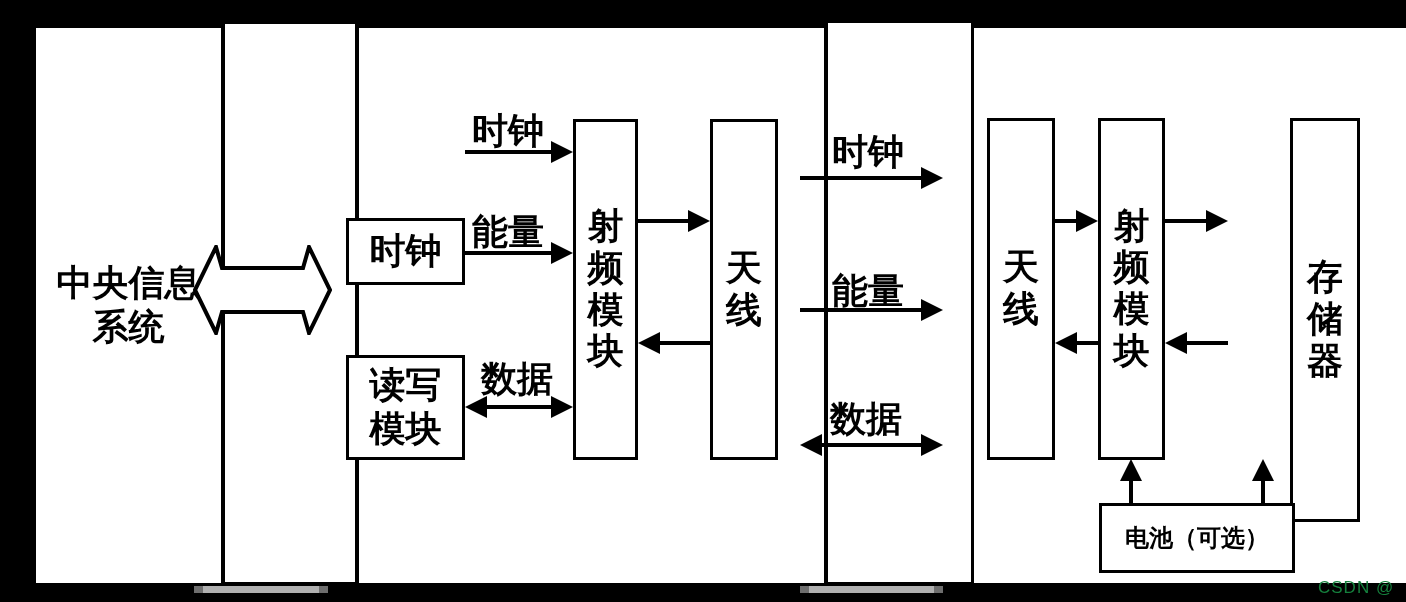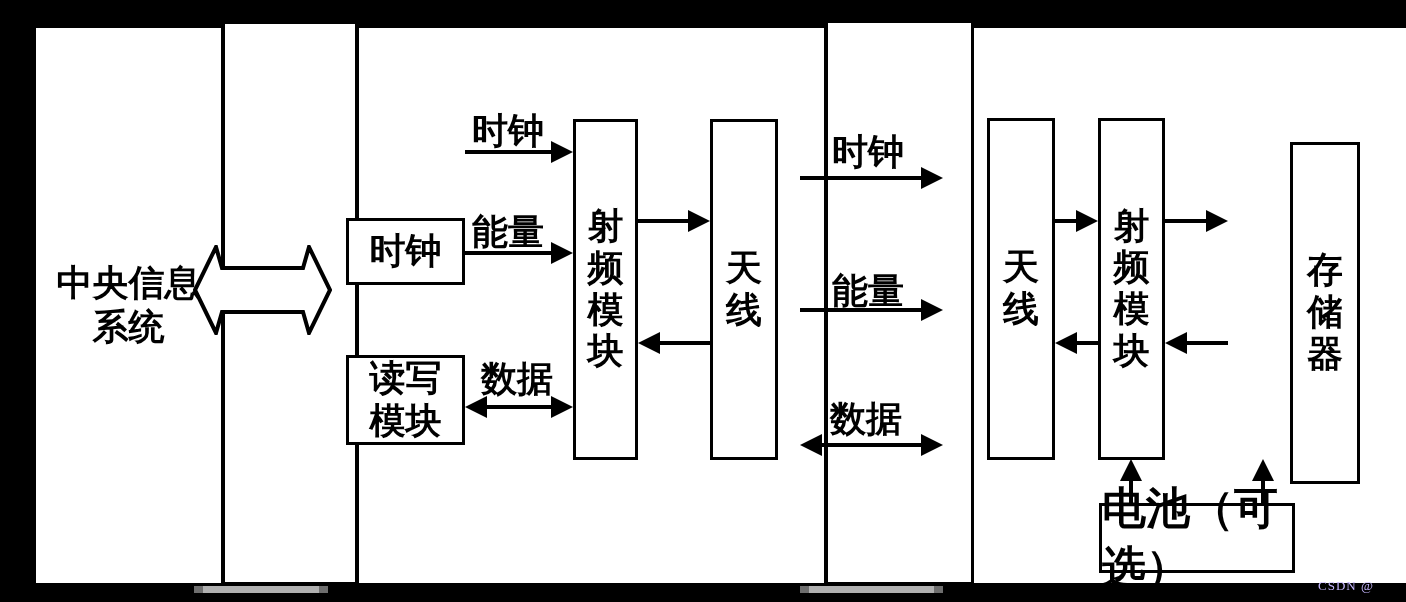--- a/index.html
+++ b/index.html
@@ -18,21 +18,21 @@
   .wrap4{display:inline-block;width:4.3em;word-break:break-all;line-height:1.22;text-align:center;}
   .title{position:absolute;font-size:38px;font-weight:bold;text-align:center;}
   .lbl{position:absolute;font-size:36px;font-weight:bold;text-align:center;white-space:nowrap;}
   .hline{position:absolute;height:4px;background:#000;}
   .vline{position:absolute;width:4px;background:#000;}
   .head-r{position:absolute;width:0;height:0;border-left:22px solid #000;border-top:11px solid transparent;border-bottom:11px solid transparent;}
   .head-l{position:absolute;width:0;height:0;border-right:22px solid #000;border-top:11px solid transparent;border-bottom:11px solid transparent;}
   .head-u{position:absolute;width:0;height:0;border-bottom:22px solid #000;border-left:11px solid transparent;border-right:11px solid transparent;}
   .sbar{position:absolute;height:7px;background:#b0b0b0;}
   .scap{position:absolute;height:7px;width:9px;background:#6e6e6e;}
-  .wm{position:absolute;font-family:Liberation Serif, serif;font-size:13px;color:#c4b5fd;letter-spacing:1px;}
+  .wm{position:absolute;font-family:Liberation Sans, sans-serif;font-size:17px;color:#15803d;letter-spacing:1px;}
 </style>
 </head>
 <body>
 
 <div id="stage">
 
   <div class="panel" style="left:8px;top:28px;width:185px;height:555px;display:flex;align-items:center;justify-content:center;font-size:36px;font-weight:bold;">
     <span class="wrap4">中央信息系统</span>
   </div>
 
@@ -42,21 +42,21 @@
   </svg>
   <div class="sbar" style="left:194px;top:586px;width:134px;"></div>
   <div class="scap" style="left:194px;top:586px;"></div>
   <div class="scap" style="left:319px;top:586px;"></div>
 
   <div class="panel" style="left:331px;top:28px;width:465px;height:555px;"></div>
 
   <div class="ibox" style="left:346px;top:218px;width:119px;height:67px;">
     <span>时钟</span>
   </div>
-  <div class="ibox" style="left:346px;top:355px;width:119px;height:90px;">
+  <div class="ibox" style="left:346px;top:355px;width:119px;height:105px;">
     <span class="wrap2">读写模块</span>
   </div>
   <div class="ibox" style="left:573px;top:119px;width:65px;height:341px;">
     <span class="vtxt">射频模块</span>
   </div>
   <div class="ibox" style="left:710px;top:119px;width:68px;height:341px;">
     <span class="vtxt">天线</span>
   </div>
 
   <div class="lbl" style="left:436px;top:107px;width:144px;">时钟</div>
@@ -97,34 +97,34 @@
   <div class="scap" style="left:934px;top:586px;"></div>
 
   <div class="panel" style="left:946px;top:28px;width:457px;height:555px;"></div>
 
   <div class="ibox" style="left:987px;top:118px;width:68px;height:342px;">
     <span class="vtxt">天线</span>
   </div>
   <div class="ibox" style="left:1098px;top:118px;width:67px;height:342px;">
     <span class="vtxt">射频模块</span>
   </div>
-  <div class="ibox" style="left:1290px;top:118px;width:70px;height:342px;margin-top:24px;">
+  <div class="ibox" style="left:1290px;top:118px;width:70px;height:404px;">
     <span class="vtxt">存储器</span>
   </div>
 
   <div class="hline" style="left:1055px;top:219px;width:21px;"></div>
   <div class="head-r" style="left:1076px;top:210px;"></div>
   <div class="hline" style="left:1165px;top:219px;width:41px;"></div>
   <div class="head-r" style="left:1206px;top:210px;"></div>
   <div class="head-l" style="left:1055px;top:332px;"></div>
   <div class="hline" style="left:1077px;top:341px;width:21px;"></div>
   <div class="head-l" style="left:1165px;top:332px;"></div>
   <div class="hline" style="left:1187px;top:341px;width:41px;"></div>
 
-  <div class="ibox" style="left:1099px;top:503px;width:196px;height:70px;font-size:44px;">
+  <div class="ibox" style="left:1099px;top:503px;width:196px;height:70px;font-size:24px;">
     <span>电池（可选）</span>
   </div>
   <div class="head-u" style="left:1120px;top:459px;"></div>
   <div class="vline" style="left:1129px;top:481px;height:22px;"></div>
   <div class="head-u" style="left:1252px;top:459px;"></div>
   <div class="vline" style="left:1261px;top:481px;height:22px;"></div>
 
   <div class="wm" style="left:1318px;top:578px;">CSDN @</div>
 
 </div>

